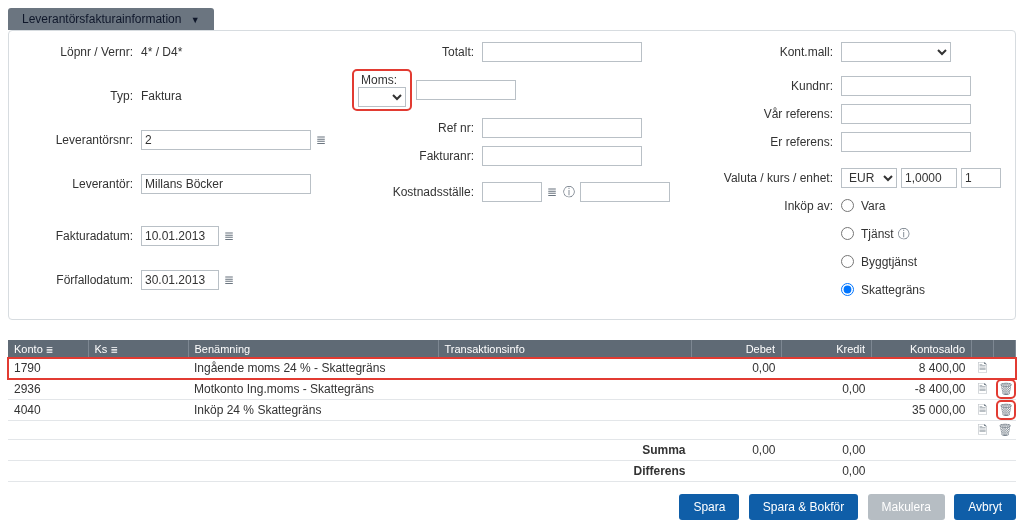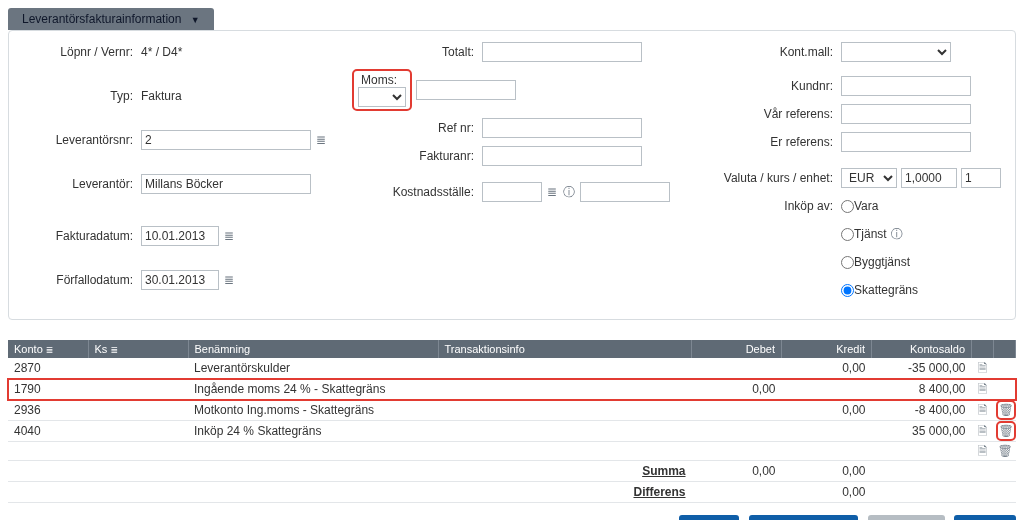--- a/index.html
+++ b/index.html
@@ -50,21 +50,21 @@
   .ico {
     display: inline-block;
     width: 14px; height: 14px;
     color: #6b7580;
     text-align: center;
     font-size: 12px;
     line-height: 14px;
     margin-left: 3px;
   }
   .hl-red { border: 2px solid #e23b32; border-radius: 5px; padding: 2px 4px; display: inline-flex; align-items: center; flex-direction: column; }
-  .radio-row label { display: inline-flex; align-items: center; gap: 0; font-size: 12px; color: #333; }
+  .radio-row label { display: inline-flex; align-items: flex-start; gap: 7px; font-size: 12px; color: #333; }
   .radio-row input { margin:0; }
   .grid { margin-top: 20px; }
   table { width: 100%; border-collapse: collapse; table-layout: fixed; }
   th {
     background: #5f6a75;
     color: #fff;
     font-weight: normal;
     font-size: 11px;
     text-align: left;
     padding: 3px 6px;
@@ -83,21 +83,21 @@
     overflow: hidden;
   }
   td.num { text-align: right; }
   tr.hl td { background: #fff; }
   tr.hl { outline: 2px solid #e23b32; outline-offset: -1px; }
   .icon-cell { text-align: center; padding: 2px; }
   .doc-ico, .trash-ico {
     display:inline-block; width:14px; height:14px; font-size:12px; line-height:14px; color:#7b858f;
   }
   .trash-hl { border:2px solid #e23b32; border-radius:5px; padding:1px; }
-  .sum-label { font-weight: bold; text-decoration: underline; }
+  .sum-label { font-weight: bold; }
   .btnbar { margin-top: 12px; text-align: right; }
   .btn {
     display: inline-block;
     padding: 6px 14px;
     color: #fff;
     font-size: 12px;
     border-radius: 3px;
     margin-left: 6px;
     border: none;
     cursor: pointer;
@@ -251,31 +251,20 @@
         <th>Benämning</th>
         <th>Transaktionsinfo</th>
         <th class="num">Debet</th>
         <th class="num">Kredit</th>
         <th class="num">Kontosaldo</th>
         <th></th>
         <th></th>
       </tr>
     </thead>
     <tbody id="grid-body">
-        <tr>
-          <td>2870</td>
-          <td></td>
-          <td>Leverantörskulder</td>
-          <td></td>
-          <td class="num"></td>
-          <td class="num">0,00</td>
-          <td class="num">-35 000,00</td>
-          <td class="icon-cell"><span class="doc-ico">🗎</span></td>
-          <td class="icon-cell"></td>
-        </tr>
         <tr class="hl">
           <td>1790</td>
           <td></td>
           <td>Ingående moms 24 % - Skattegräns</td>
           <td></td>
           <td class="num">0,00</td>
           <td class="num"></td>
           <td class="num">8 400,00</td>
           <td class="icon-cell"><span class="doc-ico">🗎</span></td>
           <td class="icon-cell"></td>

